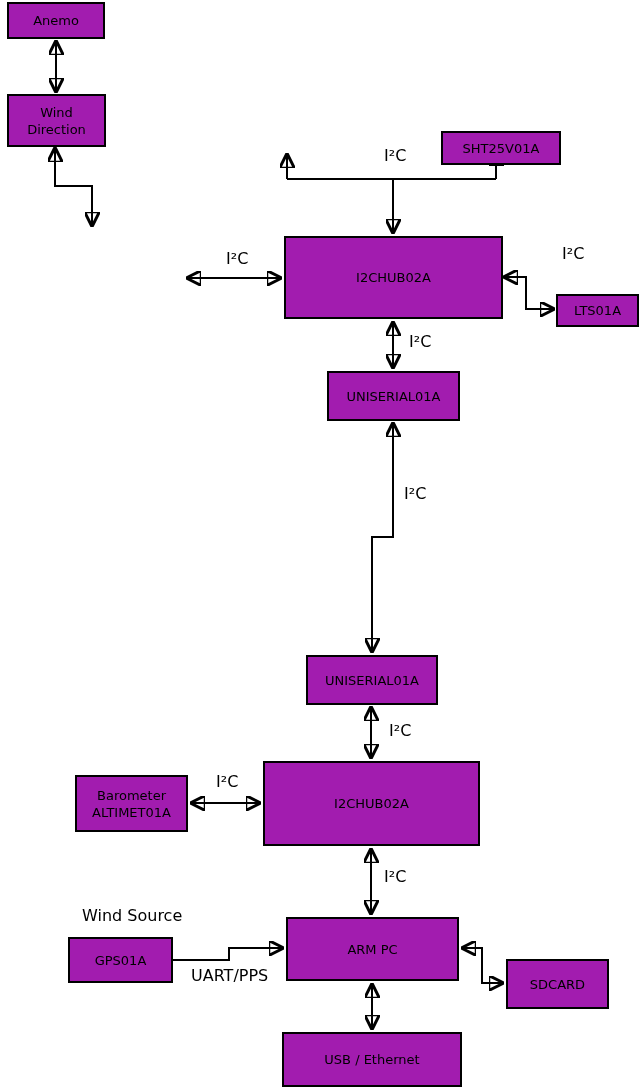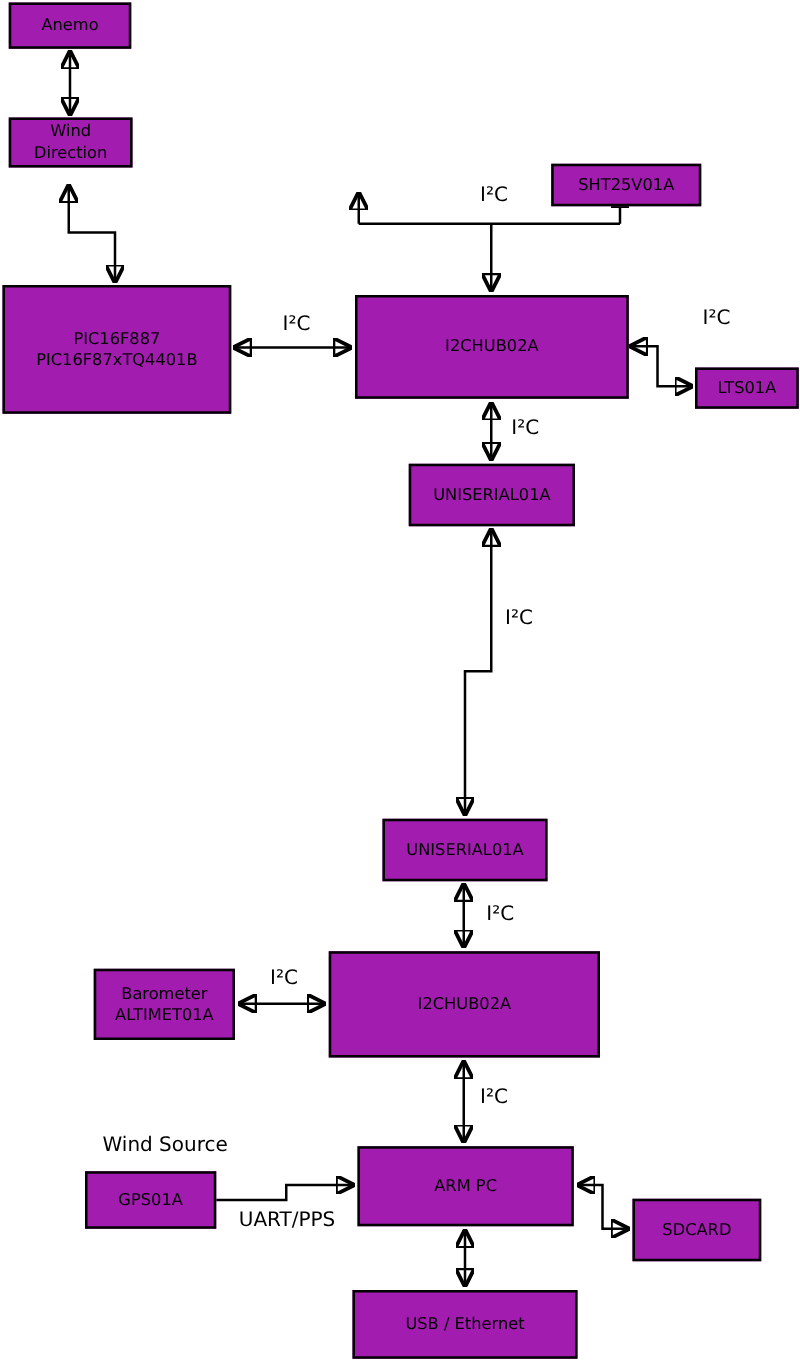--- a/index.html
+++ b/index.html
@@ -87,25 +87,23 @@
 
     <polyline points="173,960 229,960 229,948 283,948" marker-end="url(#ah)"></polyline>
 
     <polyline points="462,948 482,948 482,983 503,983" marker-start="url(#ah)" marker-end="url(#ah)"></polyline>
 
     <line x1="372" y1="984" x2="372" y2="1029" marker-start="url(#ah)" marker-end="url(#ah)"></line>
   </svg>
 
   <div class="node" style="left:7px; top:2px; width:98px; height:37px;">Anemo</div>
 
-  <div class="node" style="left:7px; top:94px; width:99px; height:40px;">Wind
+  <div class="node" style="left:7px; top:94px; width:99px; height:53px;">Wind
 Direction</div>
 
-  <div class="node" style="left:2px; top:228px; width:183px; height:103px;">PIC16F887
-PIC16F87xTQ4401B</div>
 
 
   <div class="node" style="left:441px; top:131px; width:120px; height:34px;">SHT25V01A</div>
 
   <div class="node" style="left:284px; top:236px; width:219px; height:83px;">I2CHUB02A</div>
 
   <div class="node" style="left:556px; top:294px; width:83px; height:33px;">LTS01A</div>
 
   <div class="node" style="left:327px; top:371px; width:133px; height:50px;">UNISERIAL01A</div>
 

